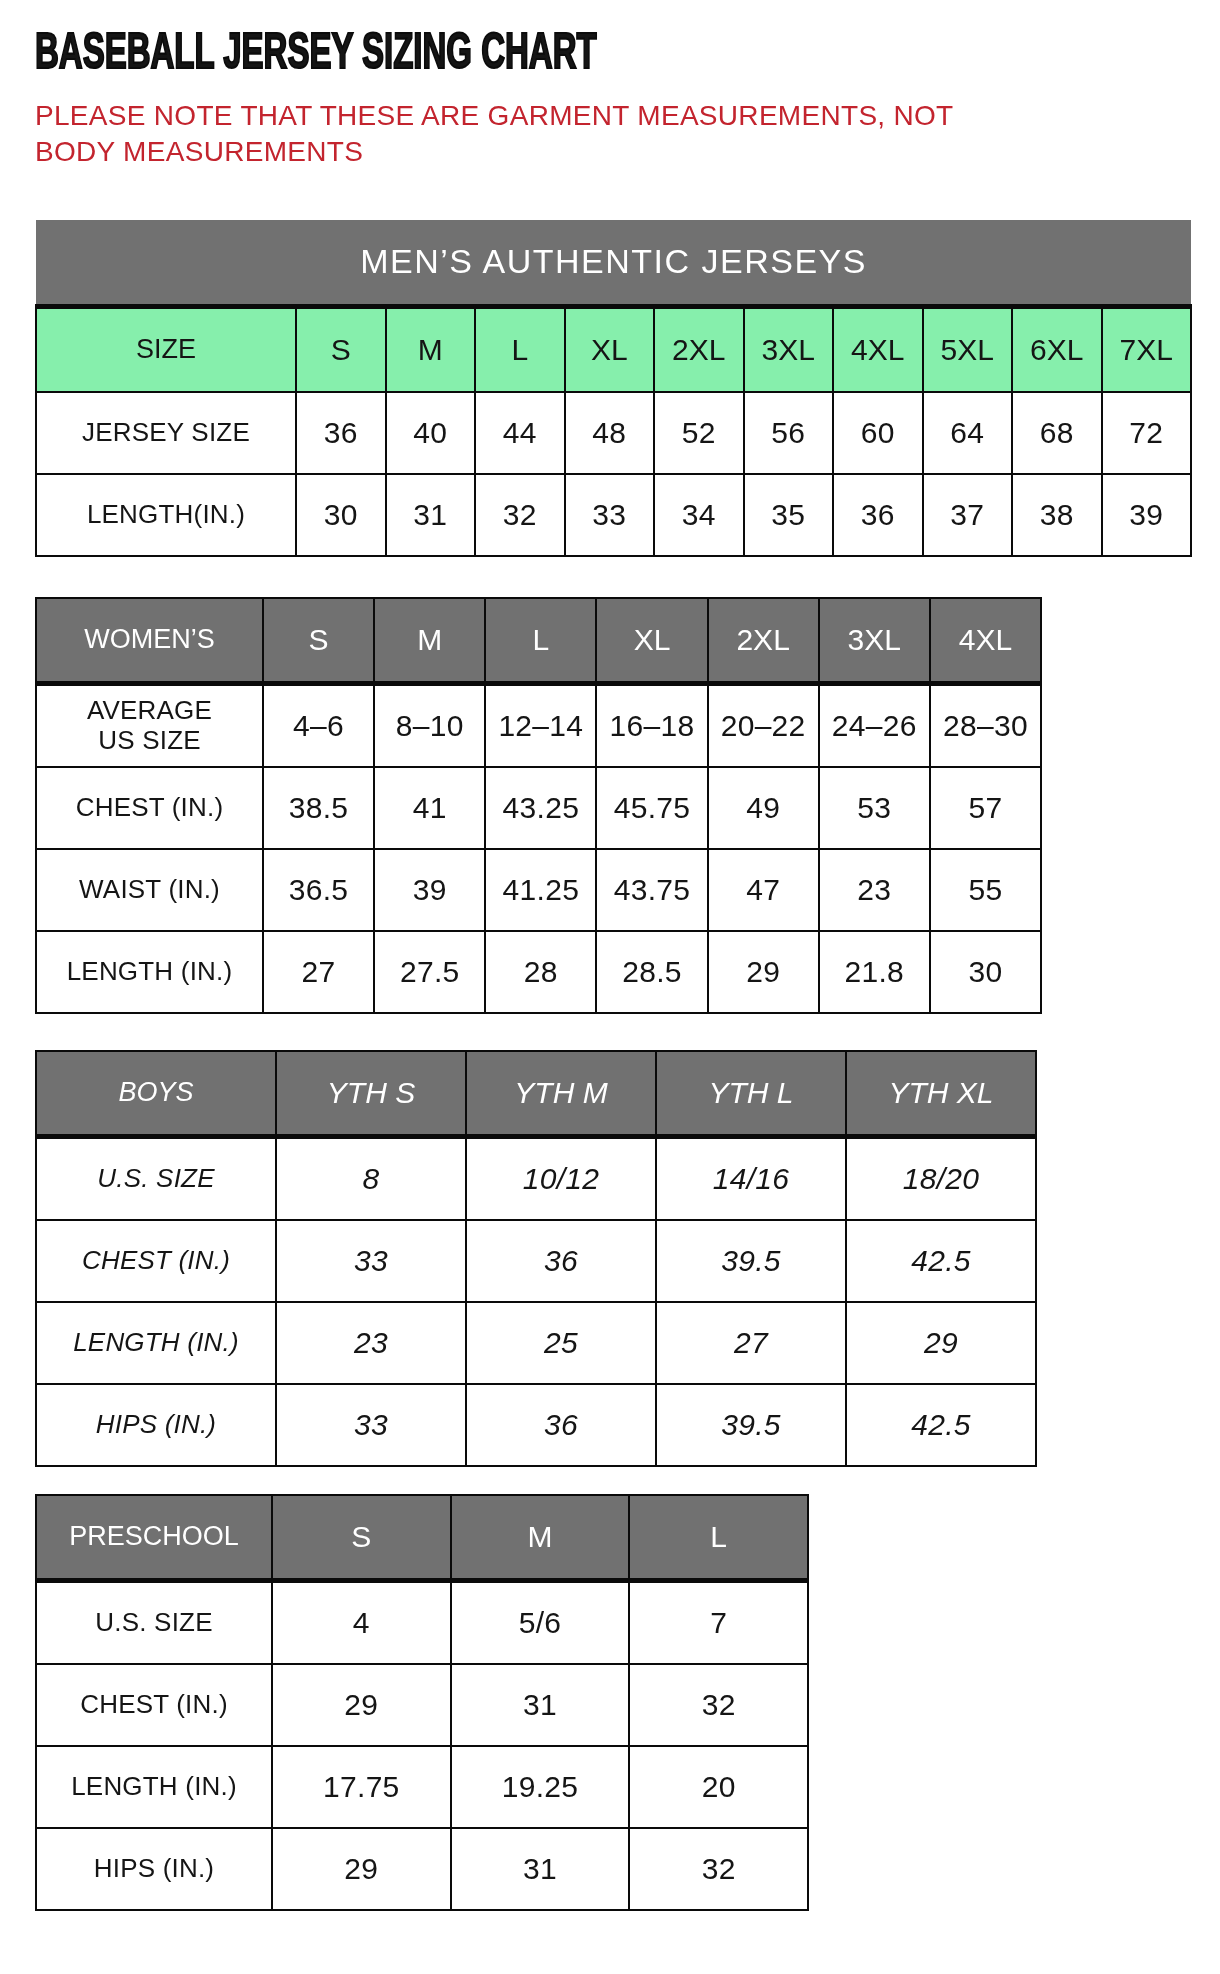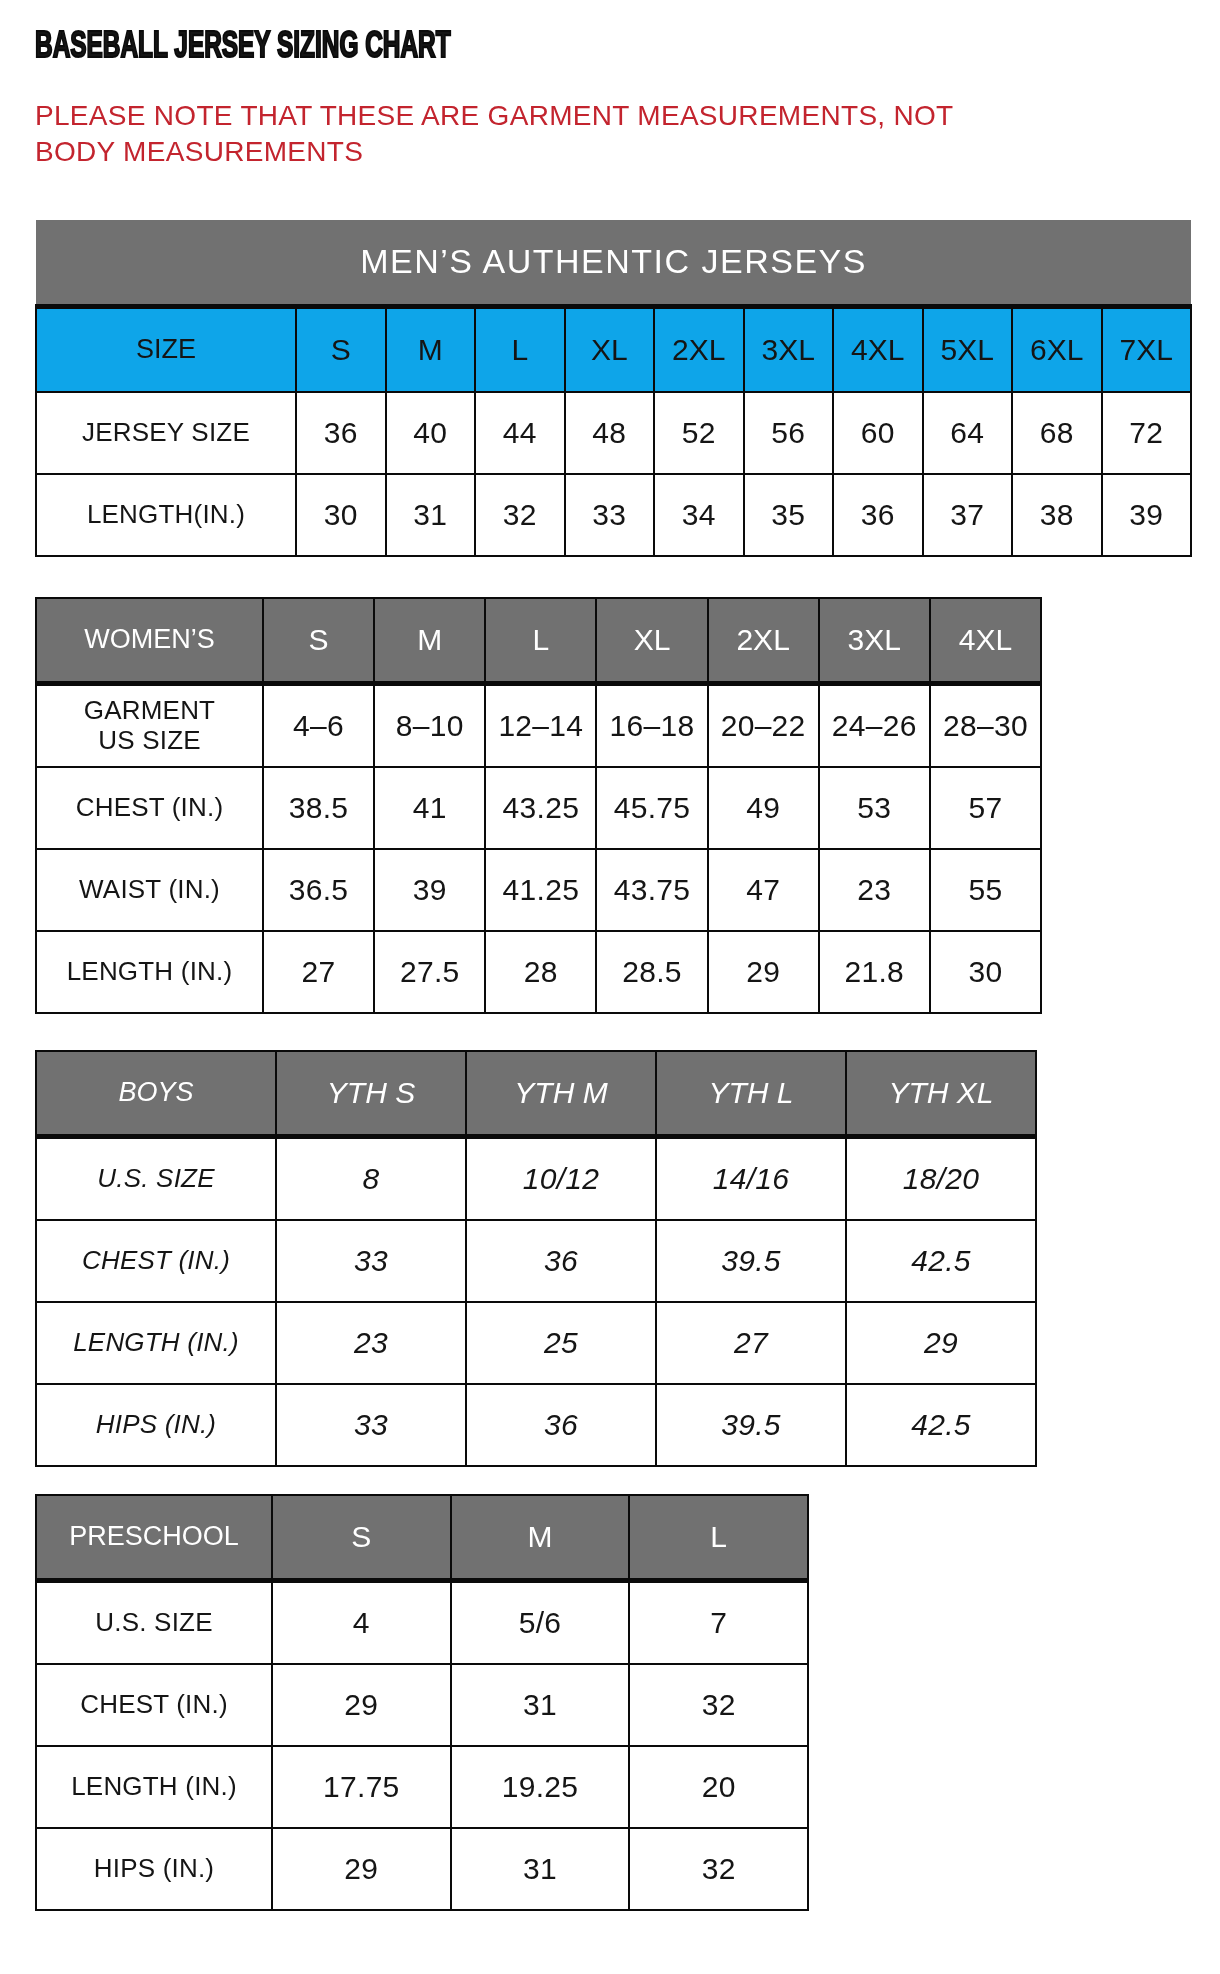--- a/index.html
+++ b/index.html
@@ -7,21 +7,21 @@
     --gray:#717171;
     --line:#0a0a0a;
   }
   html,body{margin:0;padding:0;background:#ffffff;}
   body{
     width:1220px;height:1974px;overflow:hidden;
     font-family:"Liberation Sans", sans-serif;color:#151515;
     -webkit-font-smoothing:antialiased;
   }
   .page{padding:26px 20px 0 35px;}
-  h1{margin:0;font-size:37px;line-height:1.0;height:62px;}
+  h1{margin:0;font-size:50px;line-height:1.0;height:62px;}
   .condense{
     display:inline-block;transform:scaleX(0.66);transform-origin:0 50%;
     font-weight:700;white-space:nowrap;letter-spacing:0px;
     -webkit-text-stroke:2.2px #0b0b0b;
   }
   .note{
     color:var(--red);font-size:28px;line-height:1.28;max-width:930px;
     margin:10px 0 0 0;letter-spacing:.3px;font-weight:400;
   }
   table.sizing{border-collapse:collapse;table-layout:fixed;}
@@ -30,21 +30,21 @@
     padding:0;font-weight:400;overflow:hidden;
   }
   tr.banner-row th{
     background:var(--gray);color:#fff;border:none;border-bottom:5px solid var(--line);
     height:84px;font-size:34px;letter-spacing:1.5px;
   }
   tr.head-row th{height:82px;font-size:30px;}
   tr.head-row.gray th{
     background:var(--gray);color:#fff;border-bottom:5px solid var(--line);
   }
-  tr.head-row.plain th{background:#0ea5e9;color:#151515;}
+  tr.head-row.plain th{background:#86efac;color:#151515;}
   tr.head-row th.label{font-size:27px;}
   tr.data-row td{height:80px;font-size:30px;letter-spacing:.3px;}
   tr.data-row td.label{font-size:26px;white-space:pre-line;line-height:1.15;letter-spacing:.2px;}
   .mens{margin-top:50px;}
   .womens{margin-top:40px;}
   .boys{margin-top:36px;}
   .preschool{margin-top:27px;}
 </style>
 </head>
 <body>
@@ -130,21 +130,21 @@
           <th class="label">WOMEN’S</th>
           <th>S</th>
           <th>M</th>
           <th>L</th>
           <th>XL</th>
           <th>2XL</th>
           <th>3XL</th>
           <th>4XL</th>
         </tr>
         <tr class="data-row">
-          <td class="label">GARMENT
+          <td class="label">AVERAGE
 US SIZE</td>
           <td>4–6</td>
           <td>8–10</td>
           <td>12–14</td>
           <td>16–18</td>
           <td>20–22</td>
           <td>24–26</td>
           <td>28–30</td>
         </tr>
         <tr class="data-row">

